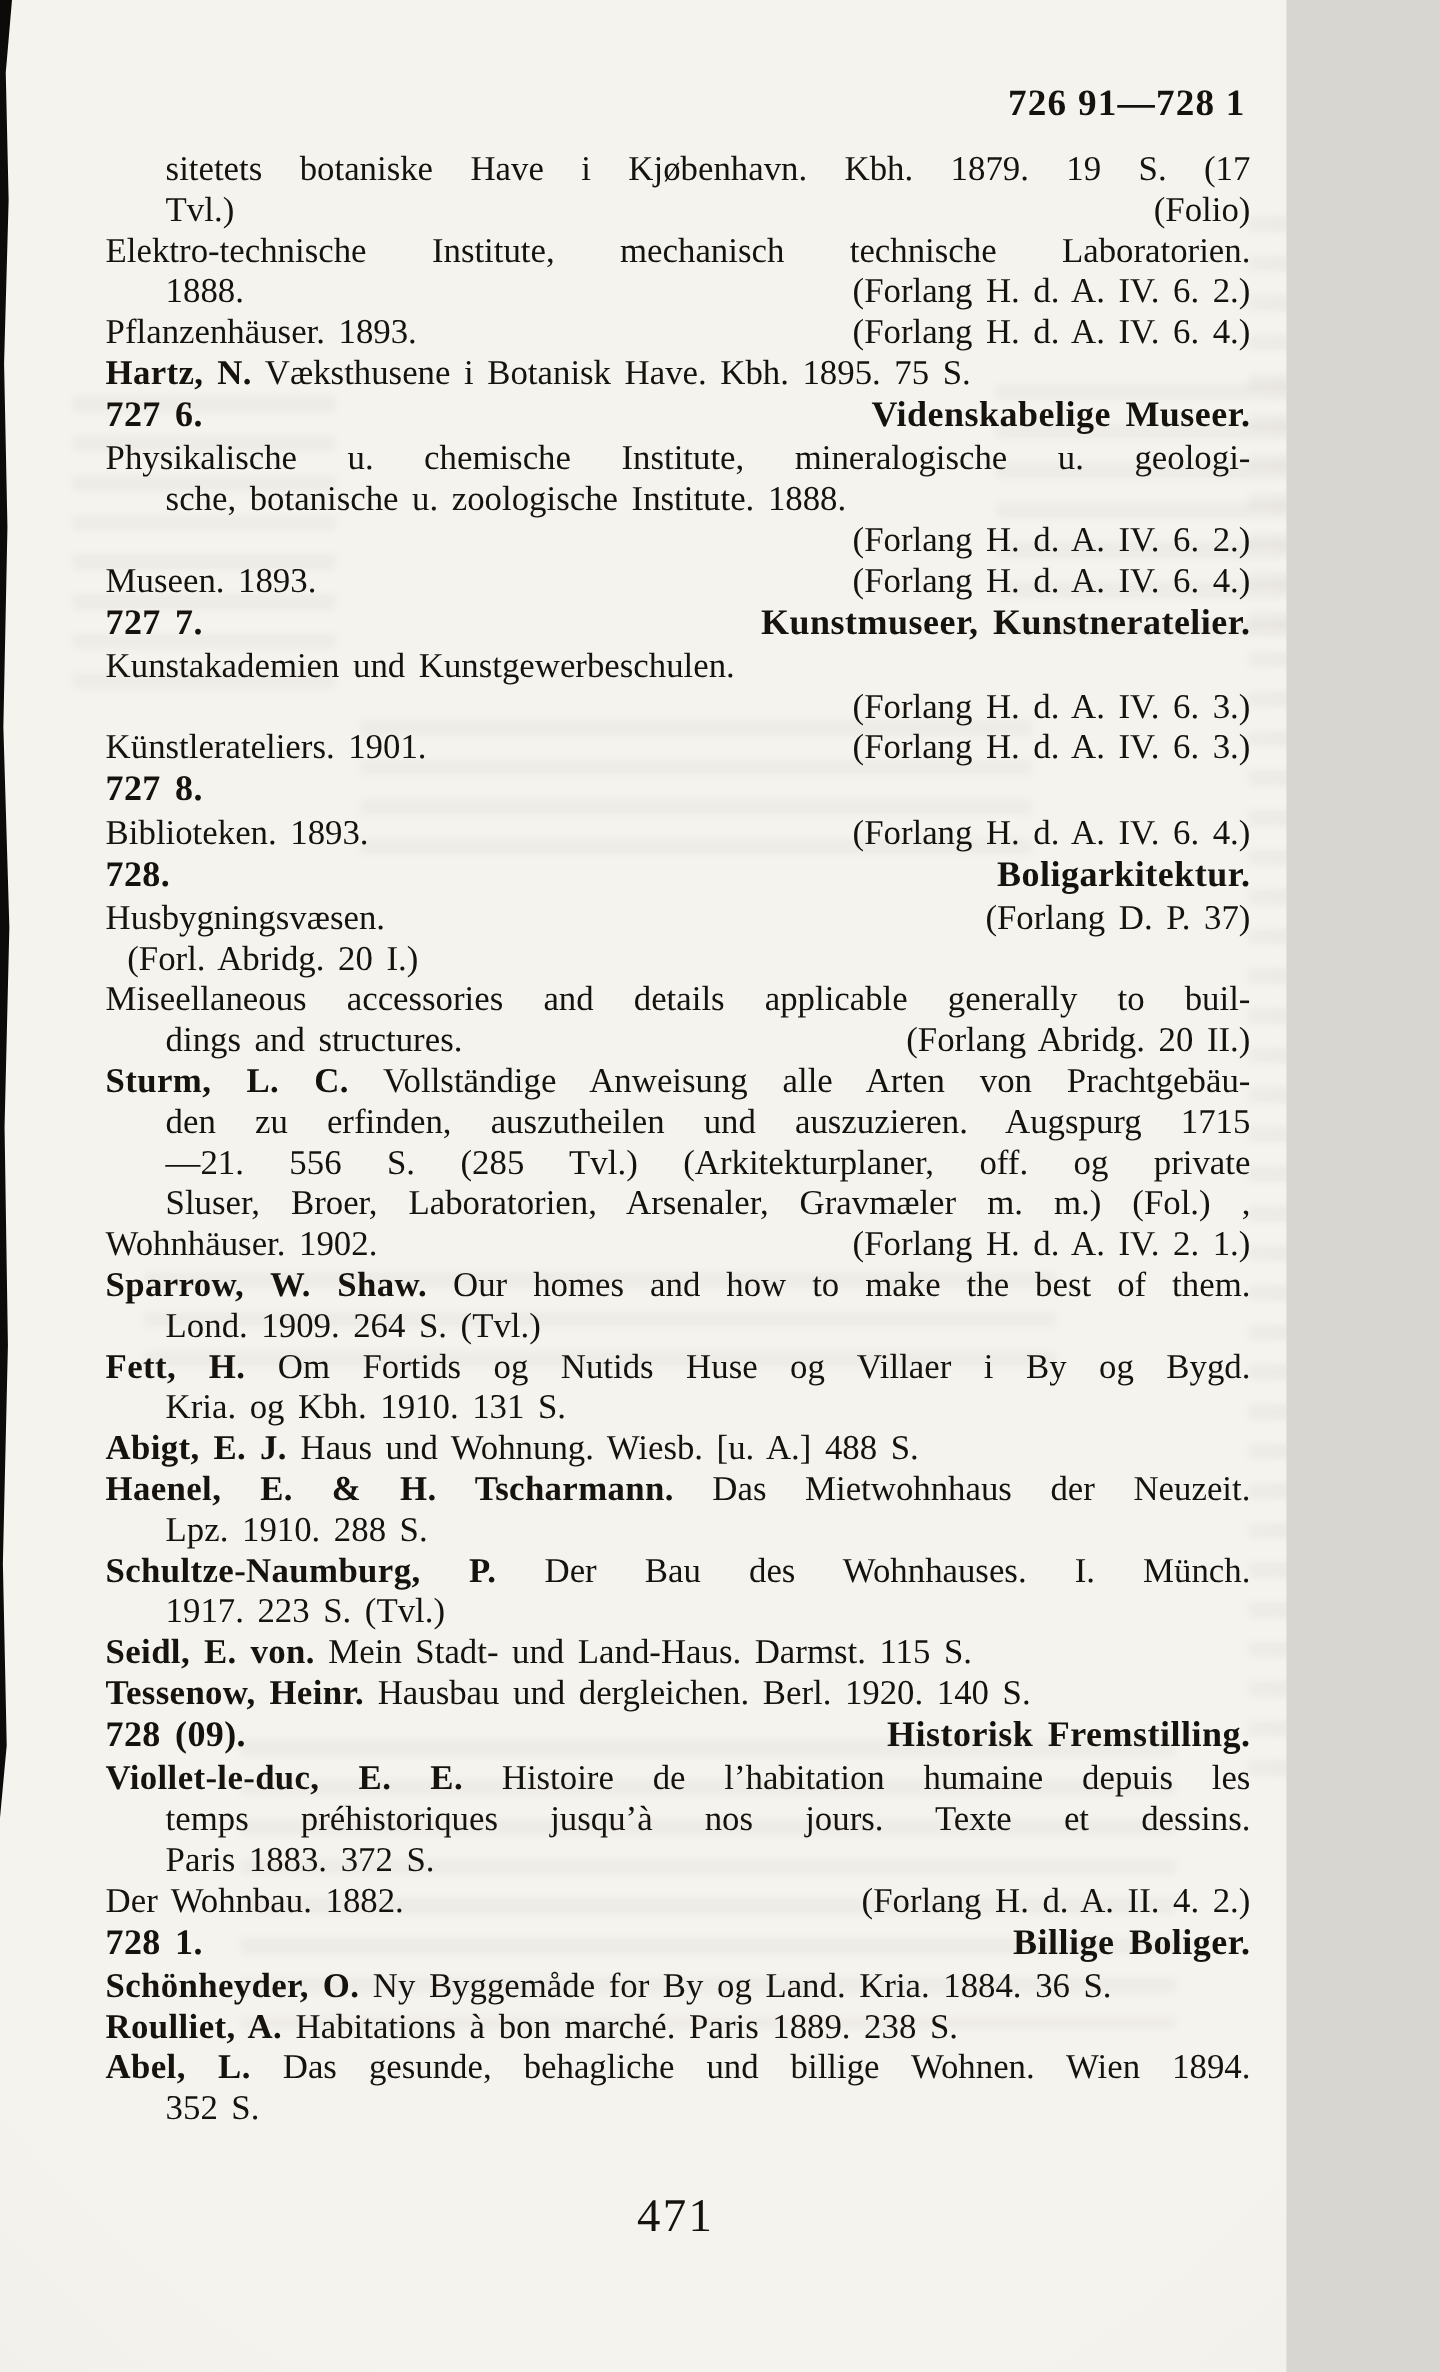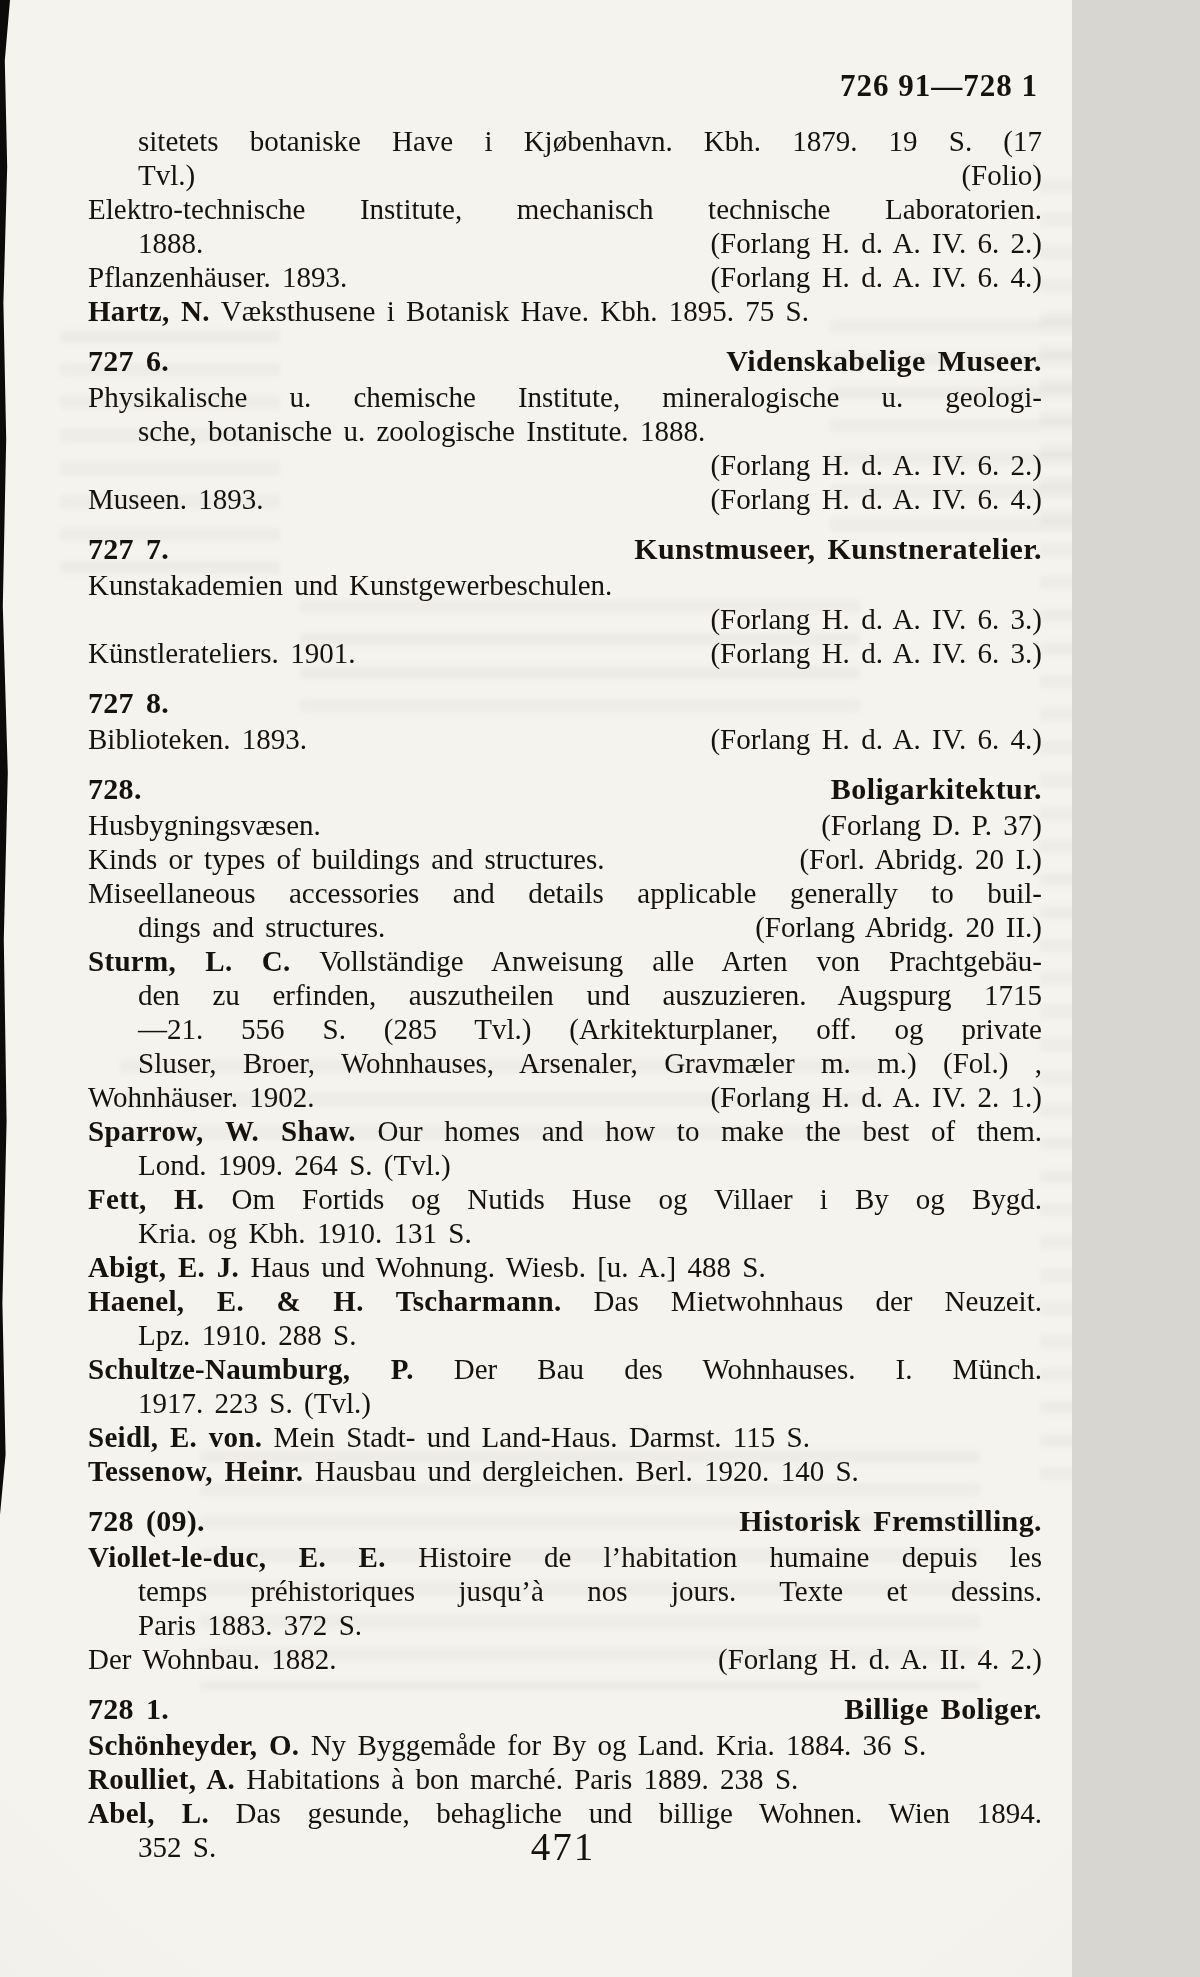--- a/index.html
+++ b/index.html
@@ -67,21 +67,21 @@
     align-items: flex-start;
   }
   .line.jline {
     text-align: justify;
     text-align-last: justify;
   }
   .line.ind { padding-left: 50px; }
   .line.heading {
     font-weight: bold;
     font-size: 30px;
-    margin-top: 16px;
+    margin-top: 1px;
     margin-bottom: 2px;
     letter-spacing: 0.4px;
   }
   .lt b { letter-spacing: 0.3px; }
   .rt { white-space: nowrap; padding-left: 18px; }
   .page-number {
     position: absolute;
     top: 1824px;
     left: 88px;
     width: 950px;
@@ -158,32 +158,31 @@
       </div>
       <div class="line heading pair">
         <span class="lt"><b>728.</b></span>
         <span class="rt">Boligarkitektur.</span>
       </div>
       <div class="line pair">
         <span class="lt">Husbygningsvæsen.</span>
         <span class="rt">(Forlang D. P. 37)</span>
       </div>
       <div class="line pair">
-        <span class="lt">Kinds or types of buildings and structures.</span>
         <span class="rt">(Forl. Abridg. 20 I.)</span>
       </div>
       <div class="line jline"><span class="lt">Miseellaneous accessories and details applicable generally to buil-</span></div>
       <div class="line ind pair">
         <span class="lt">dings and structures.</span>
         <span class="rt">(Forlang Abridg. 20 II.)</span>
       </div>
       <div class="line jline"><span class="lt"><b>Sturm, L. C.</b> Vollständige Anweisung alle Arten von Prachtgebäu-</span></div>
       <div class="line ind jline"><span class="lt">den zu erfinden, auszutheilen und auszuzieren. Augspurg 1715</span></div>
       <div class="line ind jline"><span class="lt">—21. 556 S. (285 Tvl.) (Arkitekturplaner, off. og private</span></div>
-      <div class="line ind jline"><span class="lt">Sluser, Broer, Wohnhauses, Arsenaler, Gravmæler m. m.) (Fol.) ,</span></div>
+      <div class="line ind jline"><span class="lt">Sluser, Broer, Laboratorien, Arsenaler, Gravmæler m. m.) (Fol.) ,</span></div>
       <div class="line pair">
         <span class="lt">Wohnhäuser. 1902.</span>
         <span class="rt">(Forlang H. d. A. IV. 2. 1.)</span>
       </div>
       <div class="line jline"><span class="lt"><b>Sparrow, W. Shaw.</b> Our homes and how to make the best of them.</span></div>
       <div class="line ind plain"><span class="lt">Lond. 1909. 264 S. (Tvl.)</span></div>
       <div class="line jline"><span class="lt"><b>Fett, H.</b> Om Fortids og Nutids Huse og Villaer i By og Bygd.</span></div>
       <div class="line ind plain"><span class="lt">Kria. og Kbh. 1910. 131 S.</span></div>
       <div class="line plain"><span class="lt"><b>Abigt, E. J.</b> Haus und Wohnung. Wiesb. [u. A.] 488 S.</span></div>
       <div class="line jline"><span class="lt"><b>Haenel, E. &amp; H. Tscharmann.</b> Das Mietwohnhaus der Neuzeit.</span></div>

